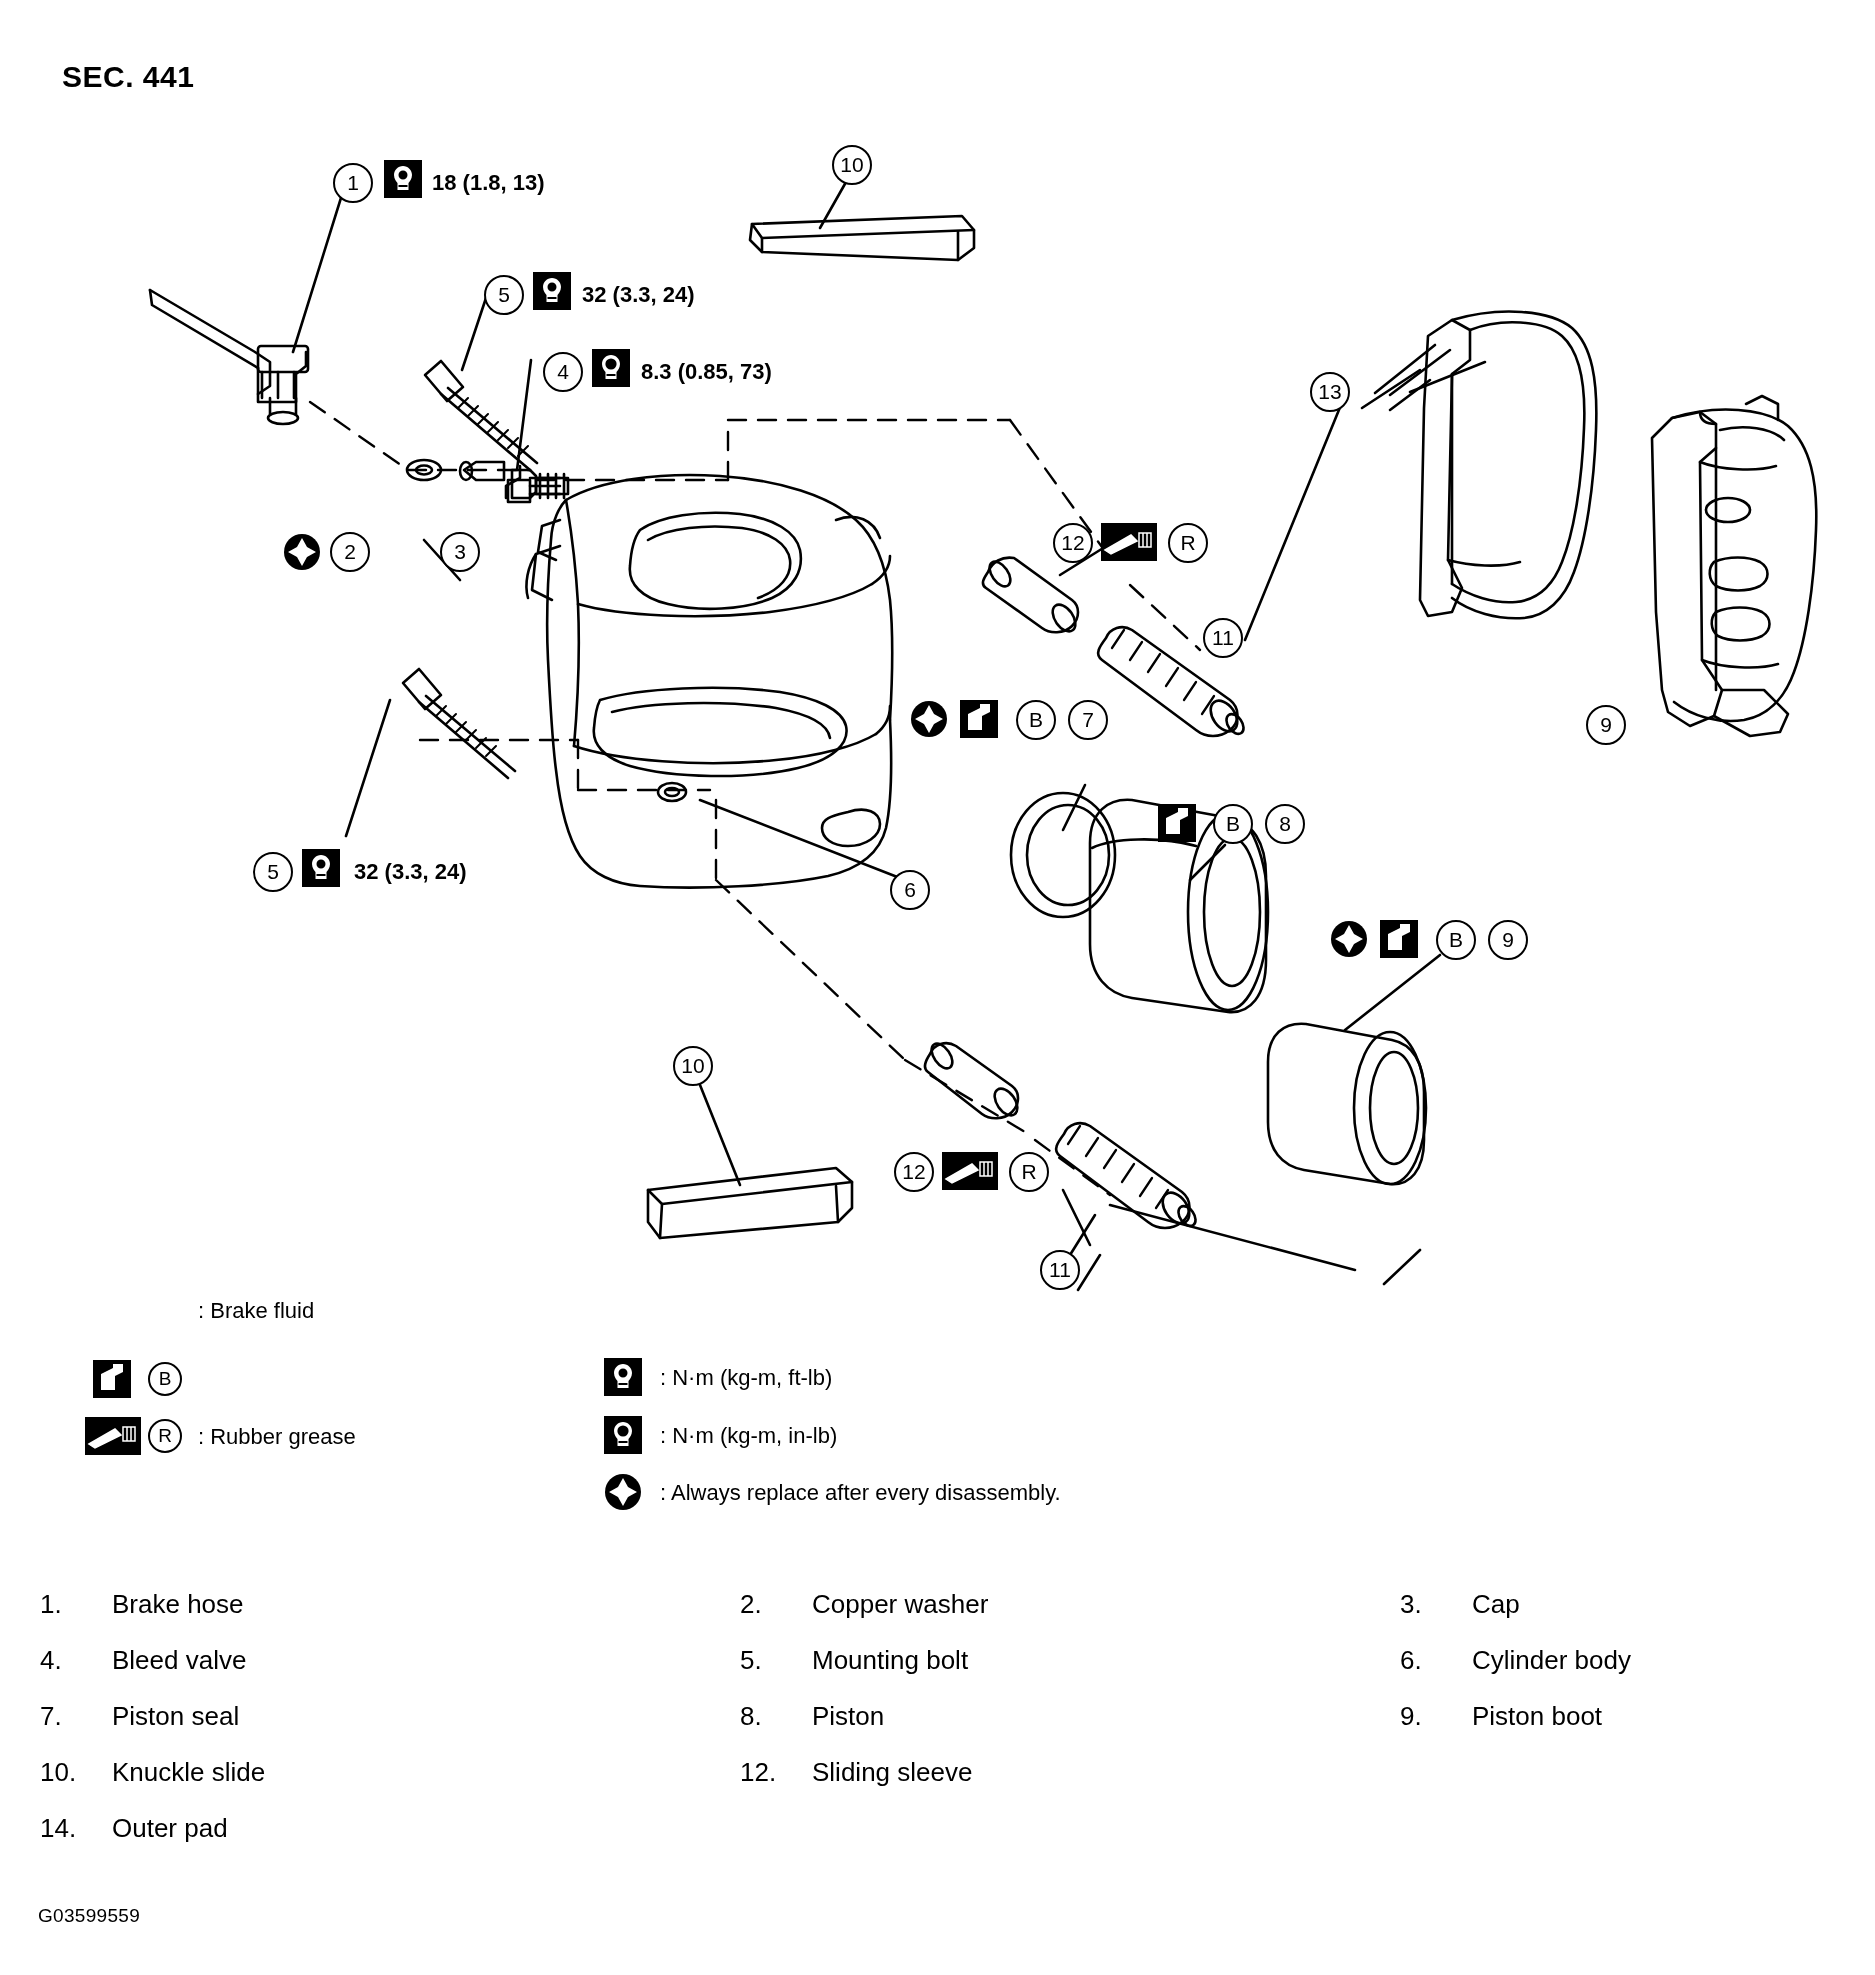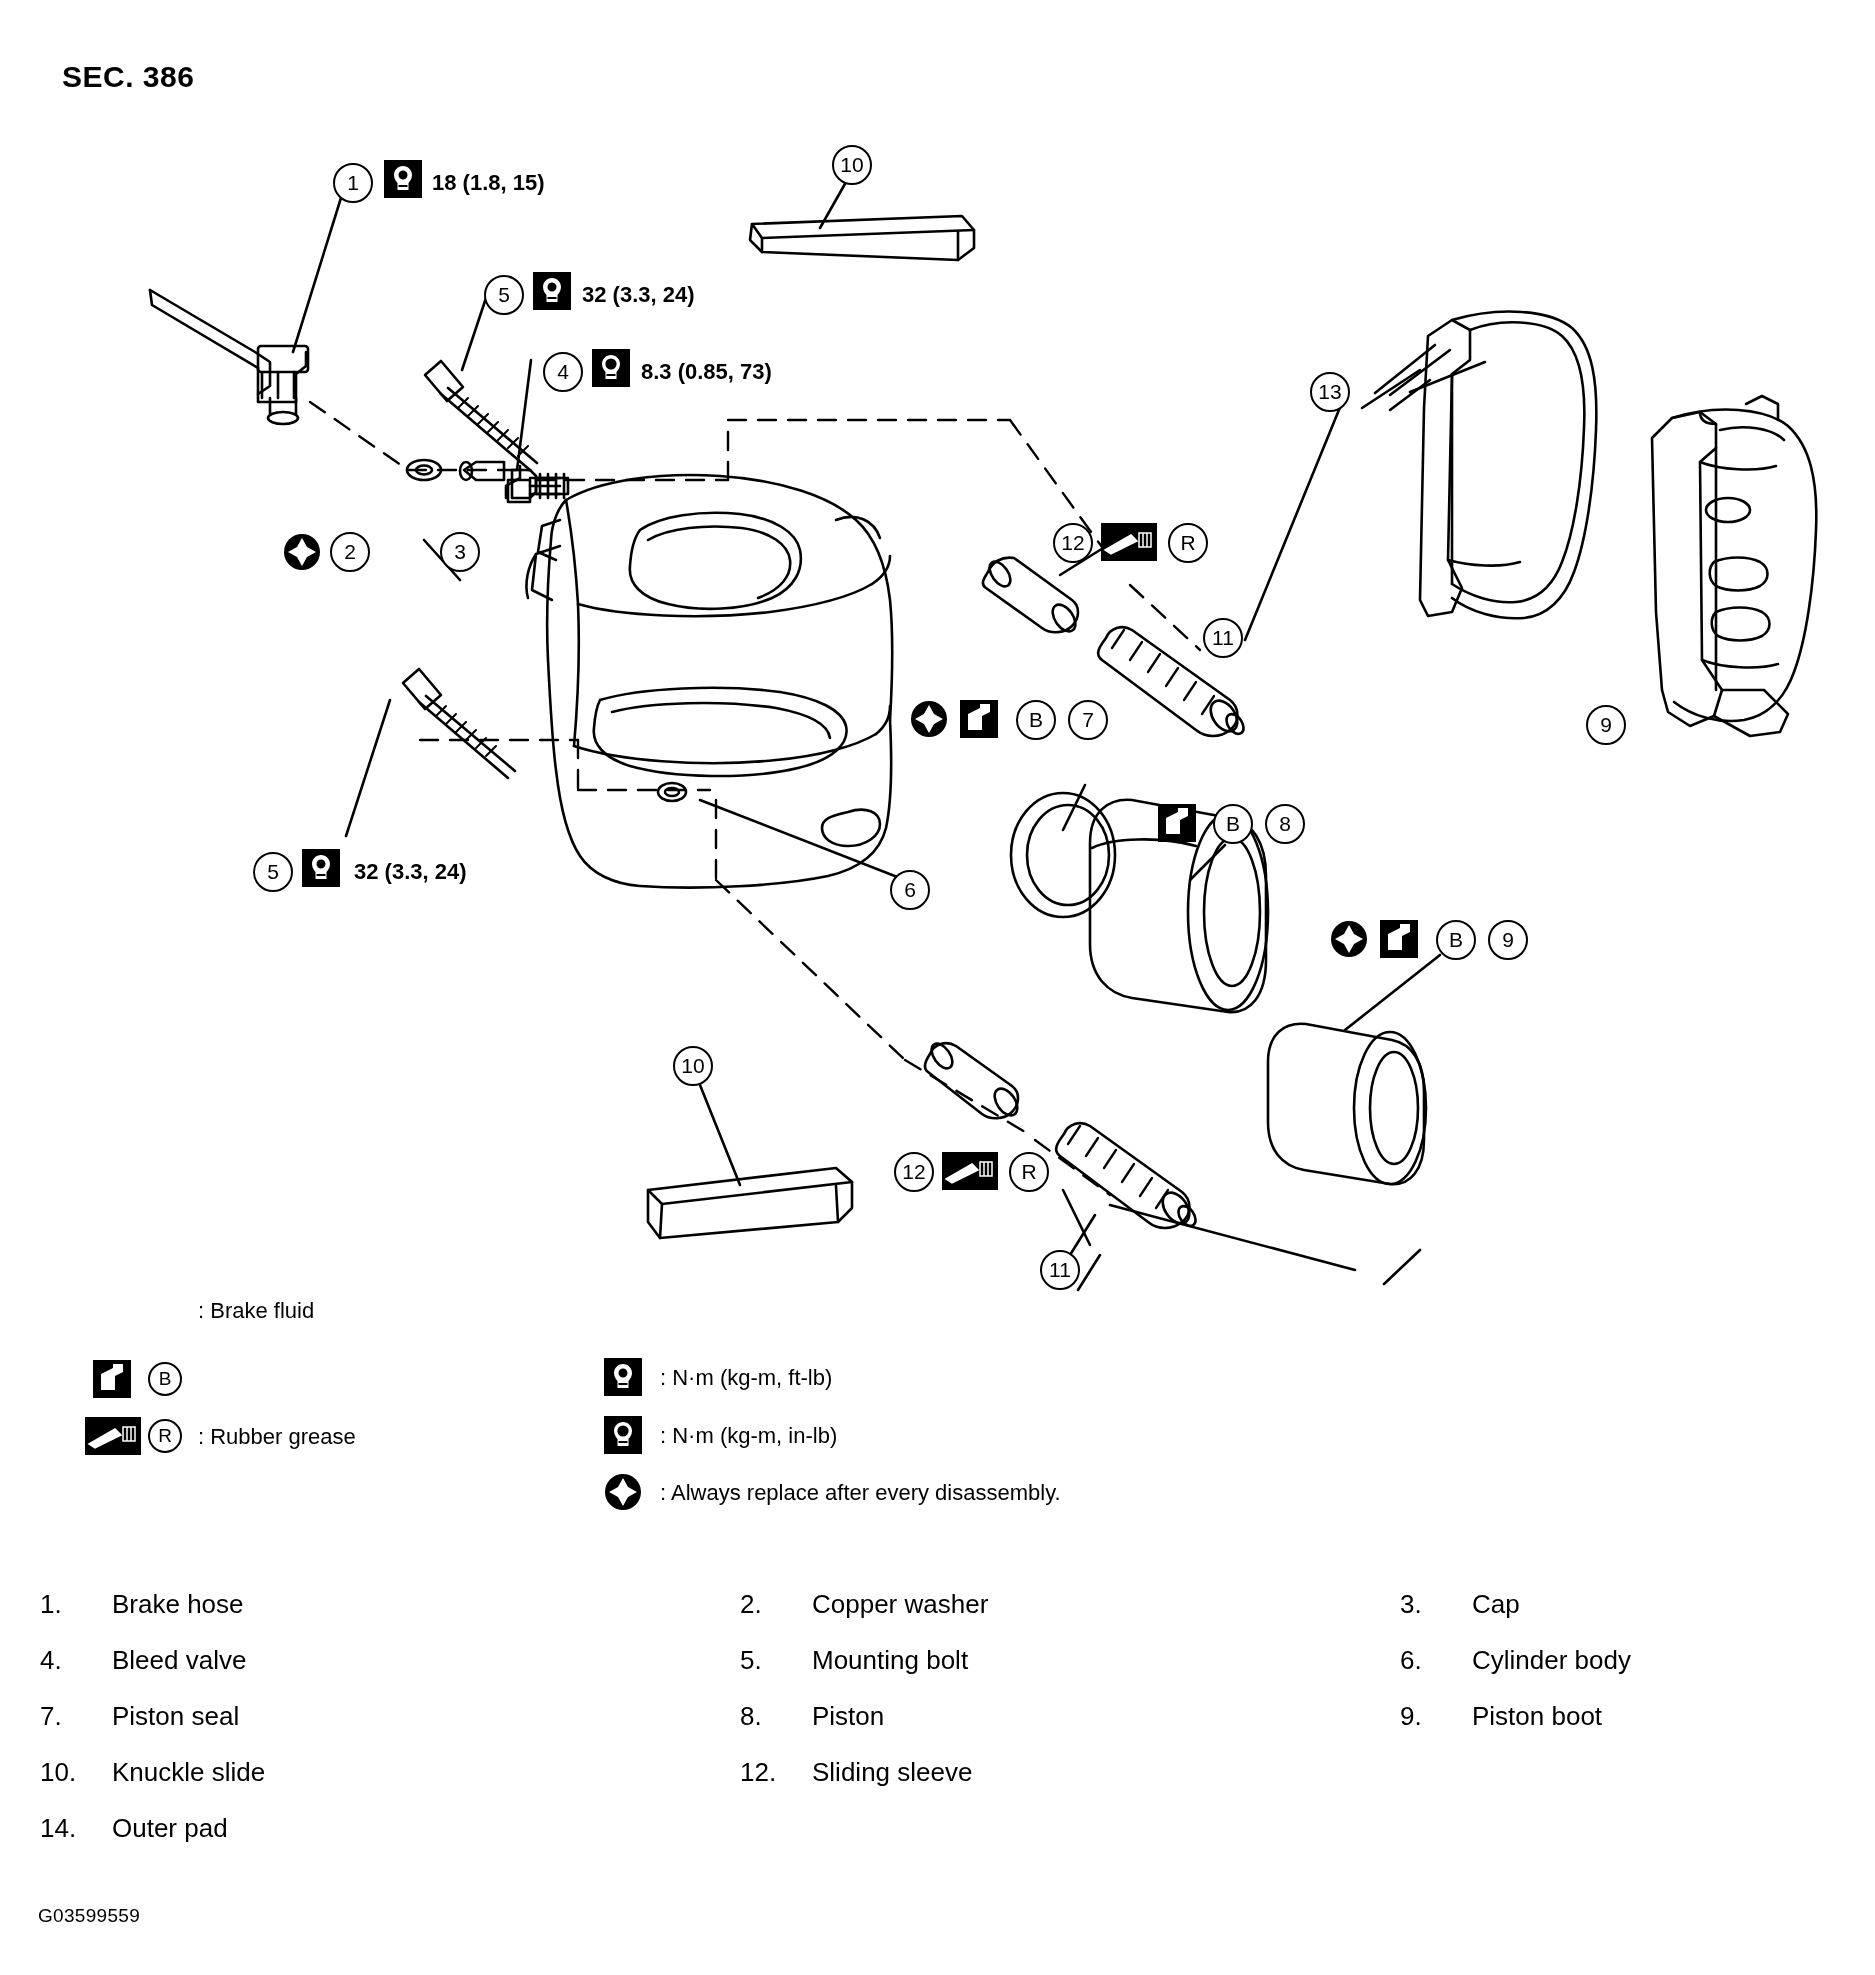--- a/index.html
+++ b/index.html
@@ -120,21 +120,21 @@
     width: 1875px;
     height: 1975px;
     pointer-events: none;
   }
 </style>
 </head>
 <body>
 
 <div id="sheet">
 
-  <div class="sec-title">SEC. 386</div>
+  <div class="sec-title">SEC. 441</div>
 
   <svg id="art" viewBox="0 0 1875 1975">
     <g fill="none" stroke="#000" stroke-width="2.6" stroke-linejoin="round" stroke-linecap="round">
 
       <line x1="345" y1="185" x2="293" y2="352"></line>
       <line x1="487" y1="295" x2="462" y2="370"></line>
       <line x1="531" y1="360" x2="517" y2="470"></line>
       <line x1="346" y1="836" x2="390" y2="700"></line>
       <line x1="460" y1="580" x2="424" y2="540"></line>
       <line x1="905" y1="880" x2="700" y2="800"></line>
@@ -334,21 +334,21 @@
   <div class="bubble" style="left:333px;top:163px;">1</div>
   <div class="icon-box" style="left:384px;top:160px;">
     <svg viewBox="0 0 38 38">
         <rect x="0" y="0" width="38" height="38" fill="#000"></rect>
       <g fill="#fff">
           <path d="M19 6c-5 0-9 4-9 9 0 4 2.4 6.6 3.5 8v7h11v-7c1.1-1.4 3.5-4 3.5-8 0-5-4-9-9-9zm0 4.5a4.5 4.5 0 1 1 0 9 4.5 4.5 0 0 1 0-9z"></path>
         </g>
       <rect x="14.5" y="25" width="9" height="2" fill="#000"></rect>
       </svg>
   </div>
-  <div class="torque-text" style="left:432px;top:170px;">18 (1.8, 15)</div>
+  <div class="torque-text" style="left:432px;top:170px;">18 (1.8, 13)</div>
 
   <div class="bubble" style="left:832px;top:145px;">10</div>
 
   <div class="bubble" style="left:484px;top:275px;">5</div>
   <div class="icon-box" style="left:533px;top:272px;">
     <svg viewBox="0 0 38 38">
         <rect x="0" y="0" width="38" height="38" fill="#000"></rect>
       <g fill="#fff">
           <path d="M19 6c-5 0-9 4-9 9 0 4 2.4 6.6 3.5 8v7h11v-7c1.1-1.4 3.5-4 3.5-8 0-5-4-9-9-9zm0 4.5a4.5 4.5 0 1 1 0 9 4.5 4.5 0 0 1 0-9z"></path>
         </g>

